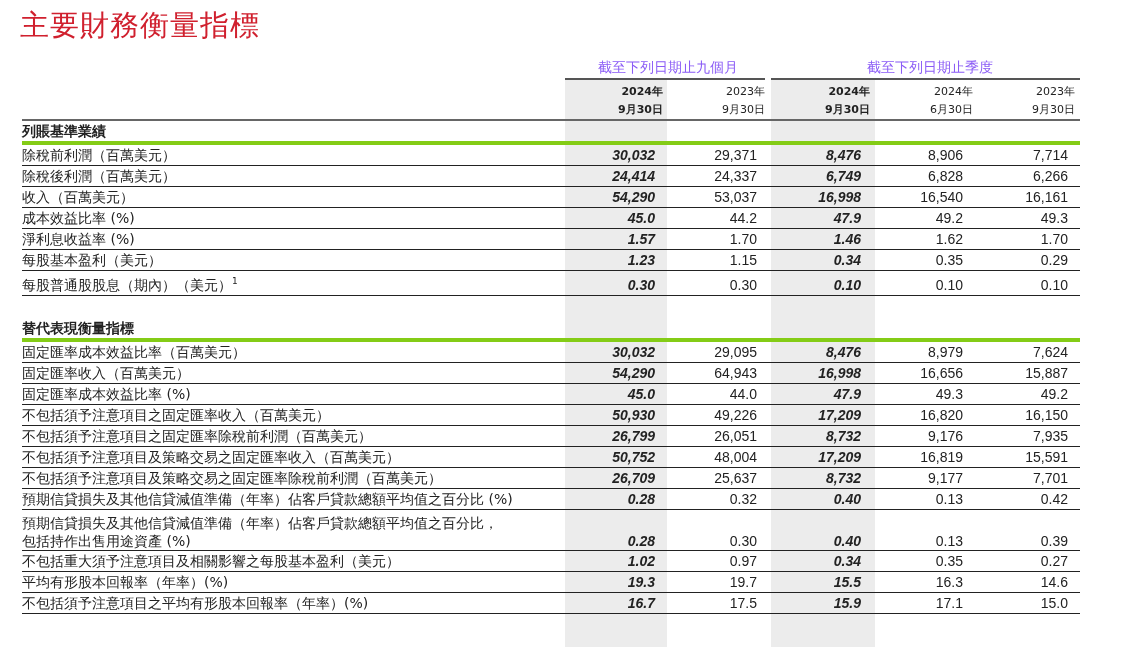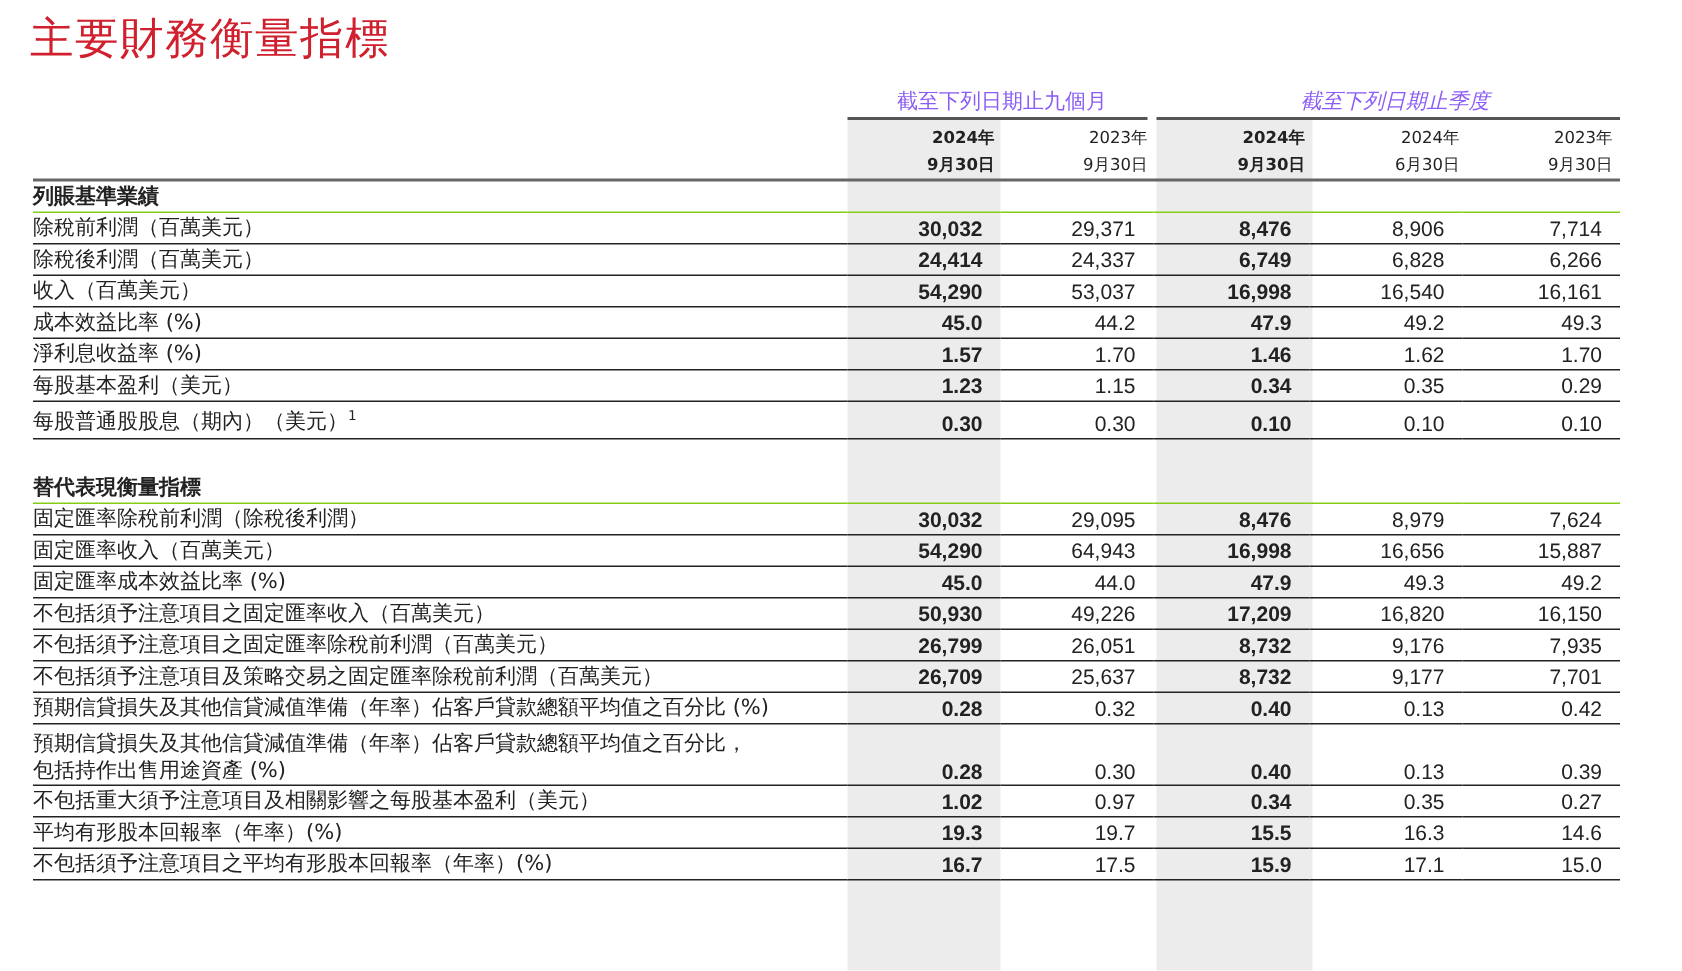--- a/index.html
+++ b/index.html
@@ -15,38 +15,38 @@
   .hline.thick { height:2px; background:#666; }
   .colhead { position:absolute; font-size:11px; text-align:right; line-height:18px;
              font-family:"DejaVu Sans",sans-serif; color:#222; }
   .colhead.bold { font-weight:bold; }
   table.main { position:absolute; left:22px; top:121px; width:1058px;
                border-collapse:collapse; table-layout:fixed; }
   table.main td { padding:0; height:20px; font-size:14px; line-height:20px;
                   border-bottom:1px solid #222; vertical-align:bottom; white-space:nowrap; }
   td.lbl { font-family:"DejaVu Sans",sans-serif; font-size:13.5px; color:#222; }
   td.num { text-align:right; padding-right:12px !important; color:#222; }
-  td.num.b { font-weight:bold; }
-  tr.sec td { border-bottom:1px solid #84cc16; }
+  td.num.b { font-weight:bold;font-style:italic; }
+  tr.sec td { border-bottom:4px solid #84cc16; }
   tr.sec td.lbl { font-weight:bold; }
   tr.gap td { border-bottom:none; height:22px; }
   tr.tall td { height:40px; line-height:18px; }
   td.lbl .sup { font-size:9px; vertical-align:super; }
 </style>
 </head>
 <body>
 
 <div class="title">主要財務衡量指標</div>
 
 <div class="shade" style="left:565px; top:80px; width:102px; height:567px;"></div>
 <div class="shade" style="left:771px; top:80px; width:104px; height:567px;"></div>
 
 <div class="grp" style="left:575px; top:59px; width:186px;">截至下列日期止九個月</div>
 <div class="grpline" style="left:565px; top:78px; width:200px;"></div>
-<div class="grp" style="left:830px; top:59px; width:200px;font-style:italic;">截至下列日期止季度</div>
+<div class="grp" style="left:830px; top:59px; width:200px;">截至下列日期止季度</div>
 <div class="grpline" style="left:771px; top:78px; width:309px;"></div>
 
 <div class="colhead bold" style="left:565px; top:83px; width:98px;">
   <div>2024年</div>
   <div>9月30日</div>
 </div>
 <div class="colhead" style="left:667px; top:83px; width:98px;">
   <div>2023年</div>
   <div>9月30日</div>
 </div>
@@ -152,21 +152,21 @@
     <tr class="sec">
       <td class="lbl">替代表現衡量指標</td>
       <td></td>
         <td></td>
         <td></td>
         <td></td>
         <td></td>
     </tr>
 
     <tr>
-      <td class="lbl">固定匯率除稅前利潤（除稅後利潤）</td>
+      <td class="lbl">固定匯率成本效益比率（百萬美元）</td>
       <td class="num b">30,032</td>
       <td class="num">29,095</td>
       <td class="num b">8,476</td>
       <td class="num">8,979</td>
       <td class="num">7,624</td>
     </tr>
     <tr>
       <td class="lbl">固定匯率收入（百萬美元）</td>
       <td class="num b">54,290</td>
       <td class="num">64,943</td>
@@ -190,20 +190,28 @@
       <td class="num">16,820</td>
       <td class="num">16,150</td>
     </tr>
     <tr>
       <td class="lbl">不包括須予注意項目之固定匯率除稅前利潤（百萬美元）</td>
       <td class="num b">26,799</td>
       <td class="num">26,051</td>
       <td class="num b">8,732</td>
       <td class="num">9,176</td>
       <td class="num">7,935</td>
+    </tr>
+    <tr>
+      <td class="lbl">不包括須予注意項目及策略交易之固定匯率收入（百萬美元）</td>
+      <td class="num b">50,752</td>
+      <td class="num">48,004</td>
+      <td class="num b">17,209</td>
+      <td class="num">16,819</td>
+      <td class="num">15,591</td>
     </tr>
     <tr>
       <td class="lbl">不包括須予注意項目及策略交易之固定匯率除稅前利潤（百萬美元）</td>
       <td class="num b">26,709</td>
       <td class="num">25,637</td>
       <td class="num b">8,732</td>
       <td class="num">9,177</td>
       <td class="num">7,701</td>
     </tr>
     <tr>

